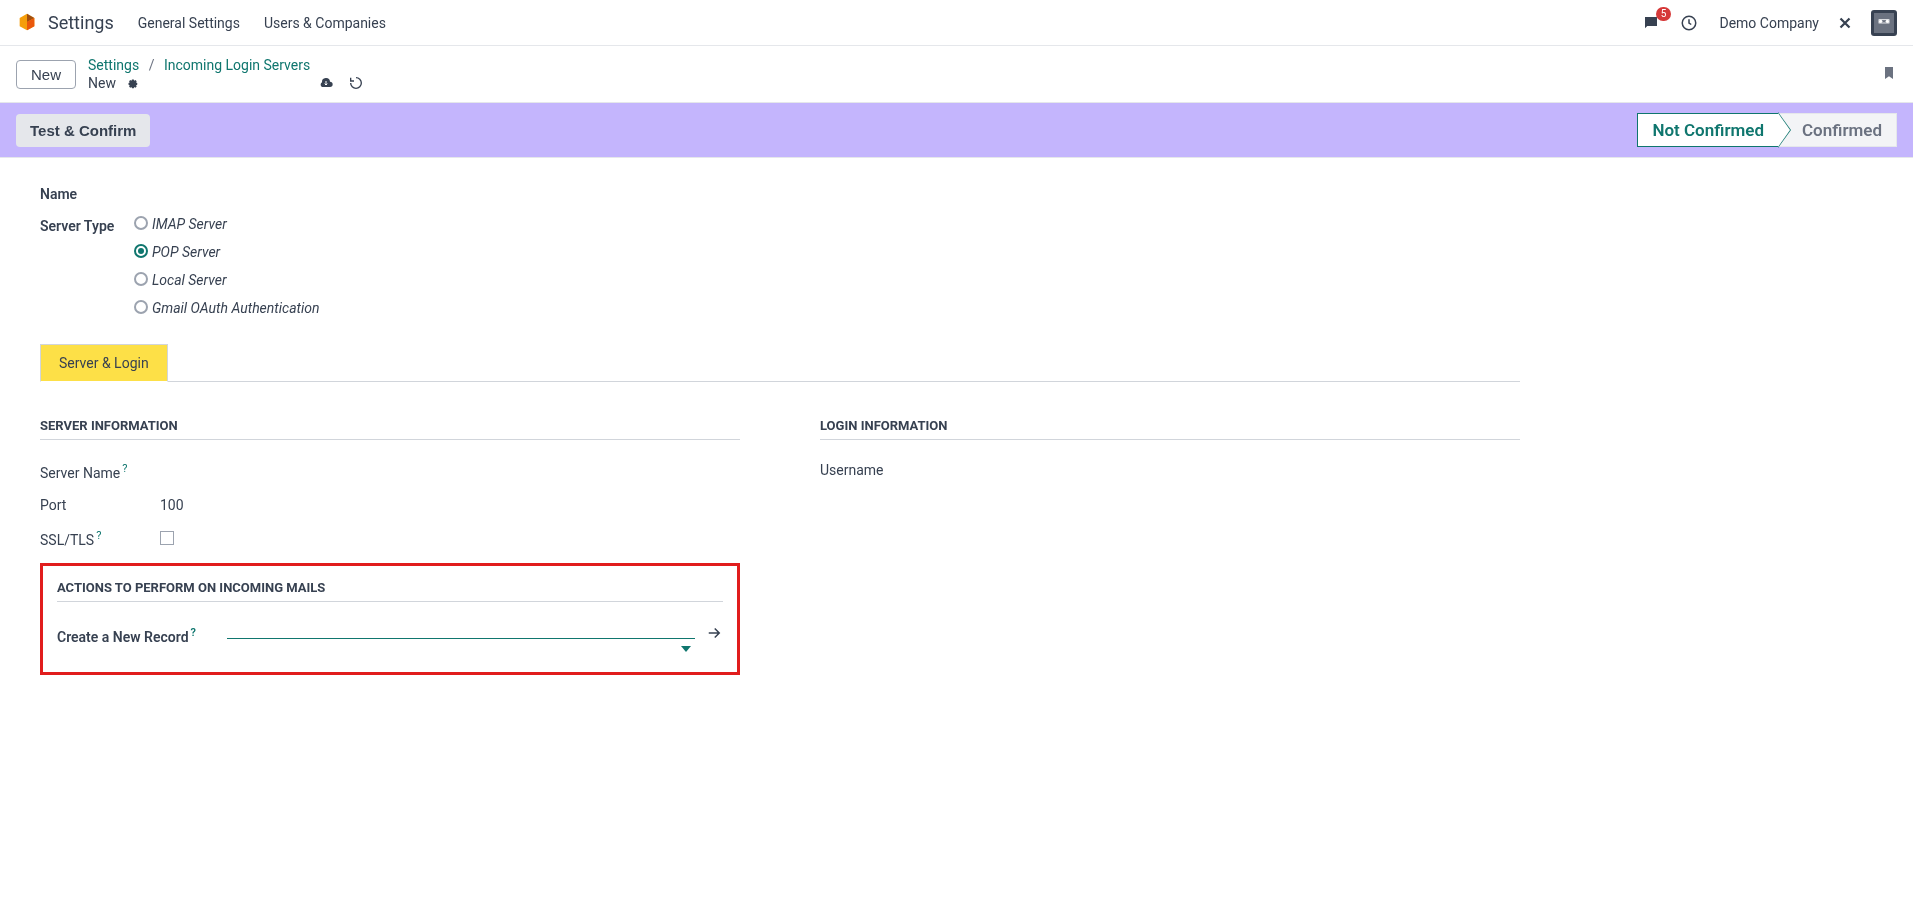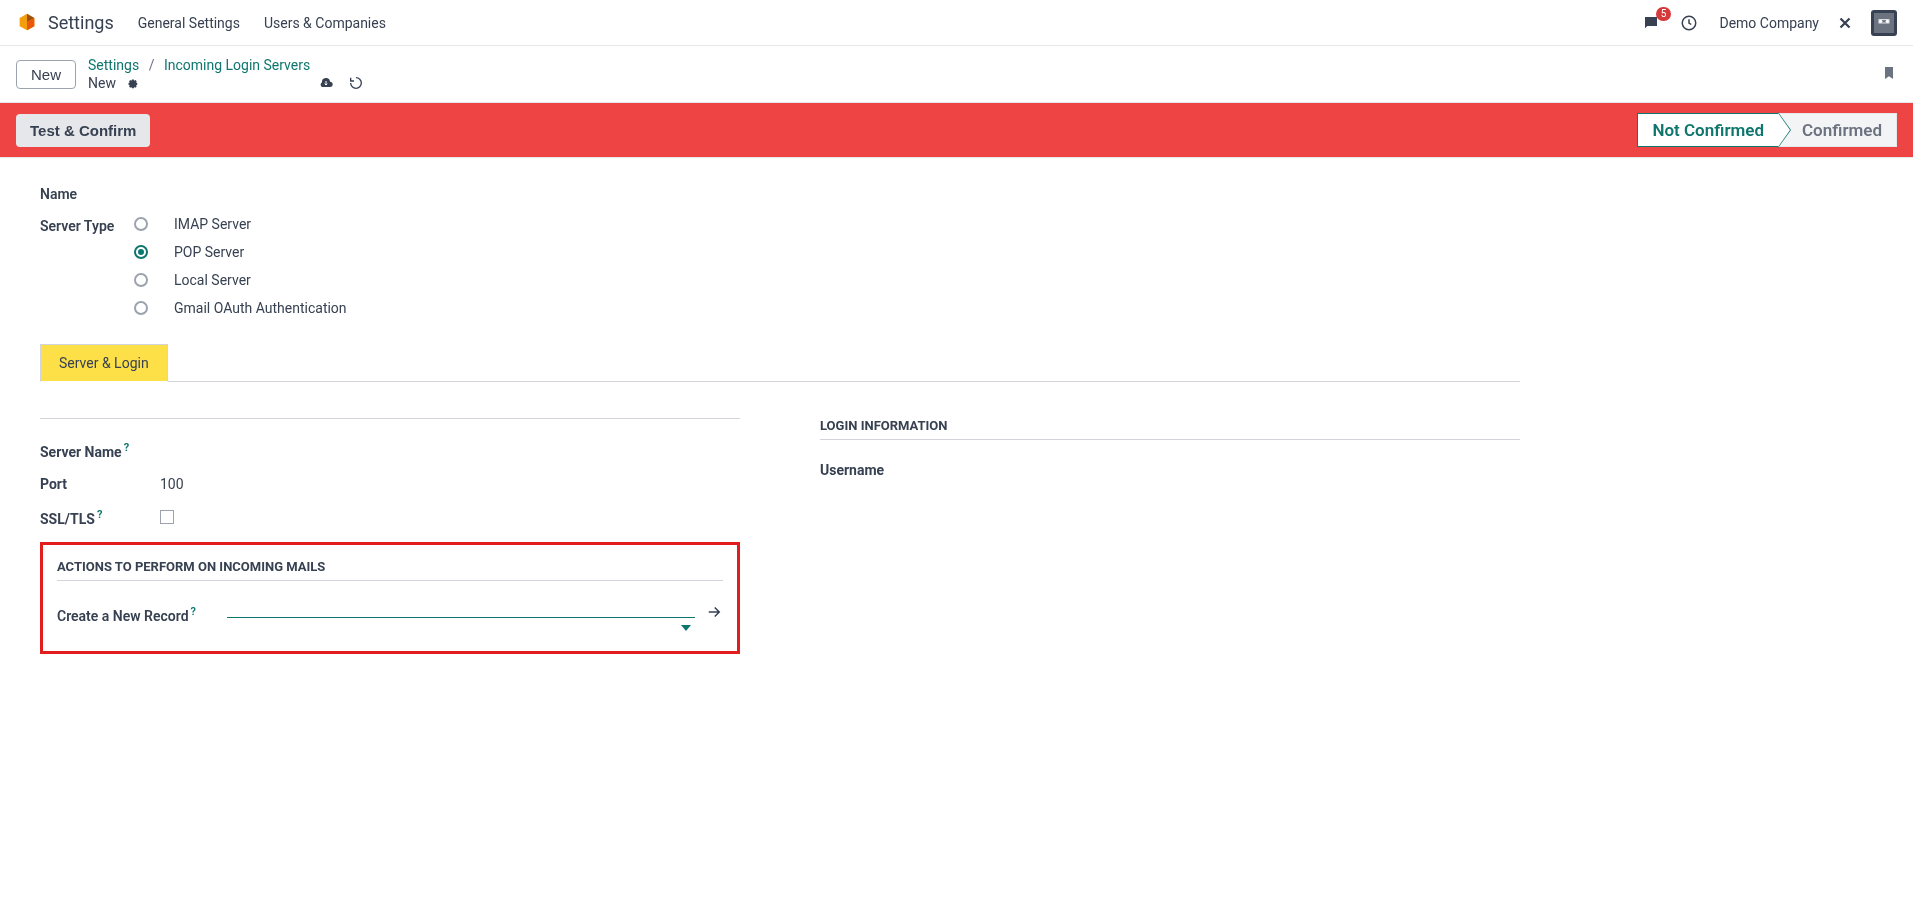--- a/index.html
+++ b/index.html
@@ -85,21 +85,21 @@
   .crumbs-bot { display: flex; align-items: center; gap: 8px; }
   .crumbs-icons { display: inline-flex; gap: 14px; margin-left: 170px; align-items:center; }
   .small-icon { width:16px; height:16px; color:#374151; cursor:pointer; display:inline-flex; align-items:center; justify-content:center;}
   .crumb-spacer { flex:1; }
   .bookmark { color:#6b7280; cursor:pointer; }
   
   .statusbar {
     display: flex;
     align-items: center;
     padding: 10px 16px;
-    background: #ef4444;
+    background: #c4b5fd;
     border-bottom: 1px solid #e5e7eb;
   }
   .btn-grey {
     background: #e5e7eb;
     border: none;
     border-radius: 4px;
     padding: 8px 14px;
     font-size: 15px;
     font-weight: 600;
     color: #374151;
@@ -144,21 +144,21 @@
     z-index:1;
   }
   
   .form-wrap {
     padding: 26px 40px 60px 40px;
     max-width: 1560px;
   }
   .form-row { display: flex; margin-bottom: 14px; align-items: flex-start; }
   .label { width: 94px; font-weight: 600; color: #374151; padding-top:2px;}
   .radios { display: flex; flex-direction: column; gap: 12px; }
-  .radio-opt { display:flex; align-items:center; gap:26px; cursor:pointer;}
+  .radio-opt { display:flex; align-items:flex-start; gap:4px; cursor:pointer;font-style:italic;}
   .radio {
     width: 14px; height: 14px;
     border-radius: 50%;
     border: 2px solid #9ca3af;
     display:inline-block;
     position:relative;
   }
   .radio.checked { border-color: #0f766e; }
   .radio.checked::after{
     content:"";
@@ -183,21 +183,21 @@
   .col { flex:1; max-width: 700px;}
   .section-title {
     font-weight: 700;
     color: #374151;
     text-transform: uppercase;
     font-size: 13px;
     margin-bottom: 6px;
   }
   .section-hr { border:none; border-top:1px solid #d1d5db; margin-bottom: 22px;}
   .field-row { display:flex; align-items:center; margin-bottom: 16px;}
-  .field-label { width: 120px; font-weight:700; color:#374151; font-size:14px;}
+  .field-label { width: 120px; font-weight:400; color:#374151; font-size:14px;}
   .help { color:#0f766e; font-size:11px; vertical-align: super; margin-left:2px;}
   .field-value { color:#374151; font-size:14px;}
   .checkbox { width:14px; height:14px; border:1px solid #9ca3af; display:inline-block;}
   
   .highlight-box {
     border: 3px solid #e11d1d;
     padding: 14px 14px 26px 14px;
     margin-top: 8px;
     max-width: 740px;
   }
@@ -346,20 +346,21 @@
       </label>
     </div>
   </div>
 
   <div class="tabs">
     <div class="tab">Server &amp; Login</div>
   </div>
 
   <div class="tab-content">
     <div class="col">
+      <div class="section-title">SERVER INFORMATION</div>
       <hr class="section-hr">
       <div class="field-row">
         <div class="field-label">
           <span>Server Name</span><span class="help">?</span>
         </div>
       </div>
       <div class="field-row">
         <div class="field-label">Port</div>
         <div class="field-value">100</div>
       </div>

